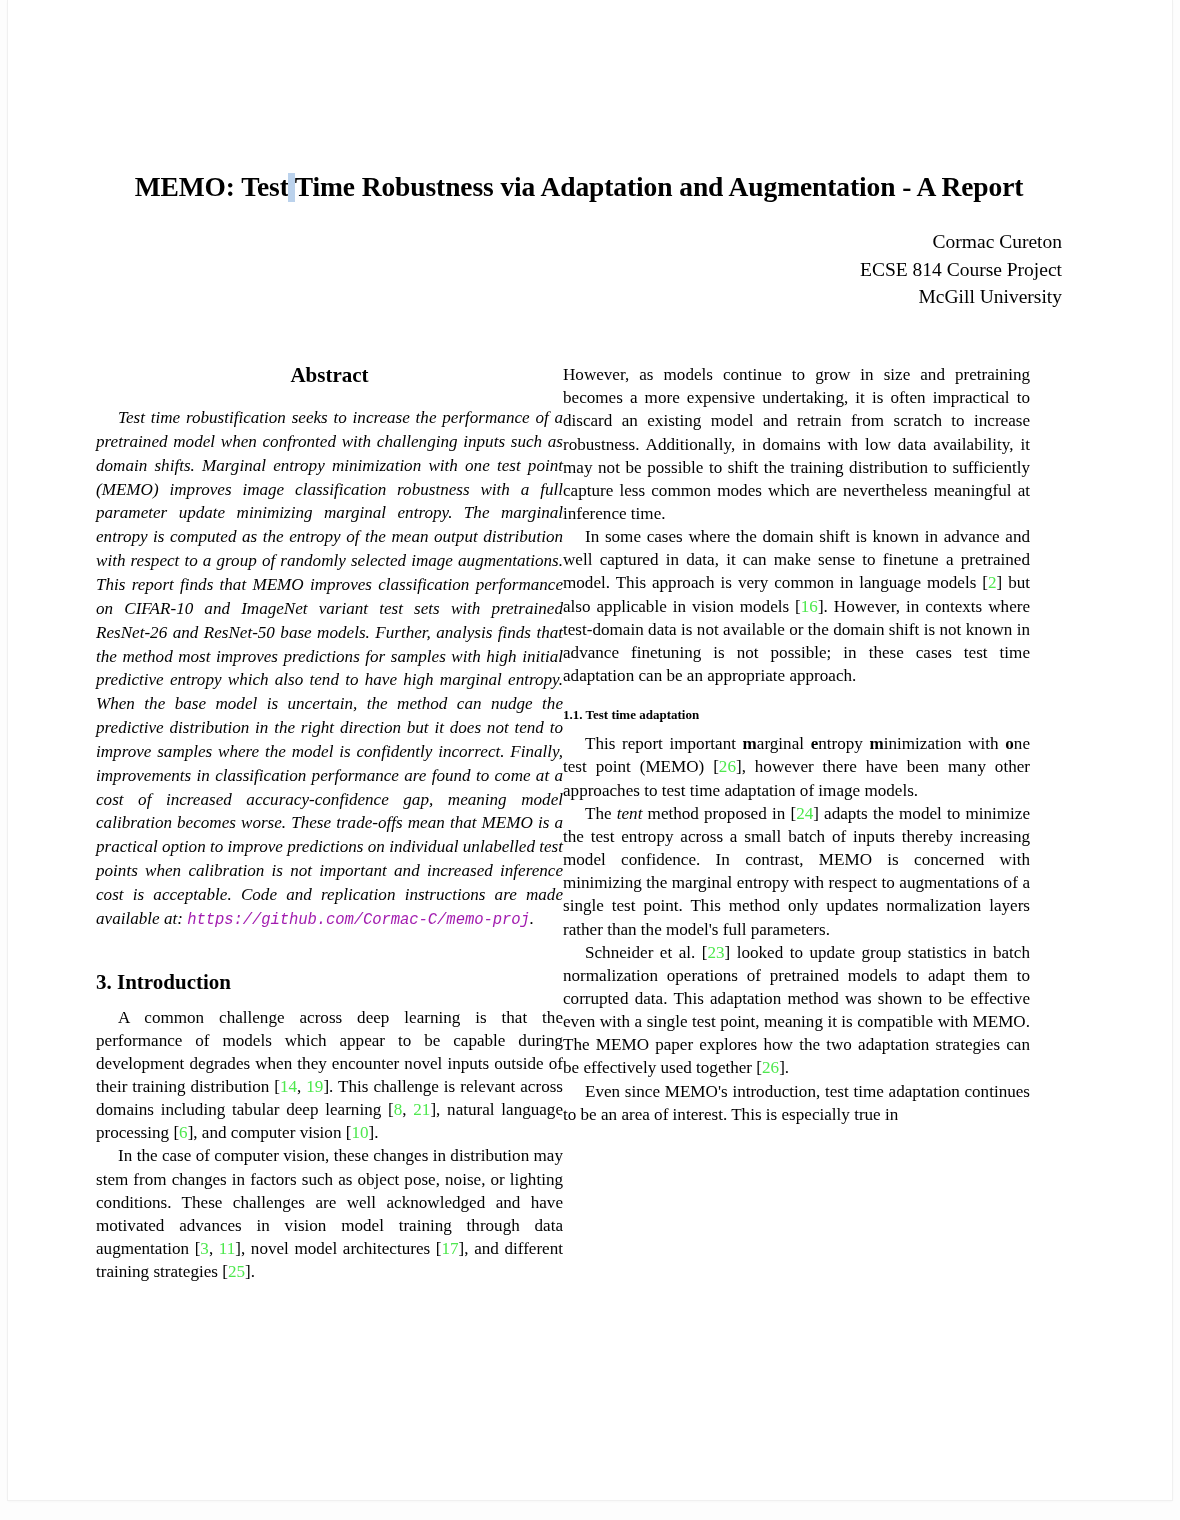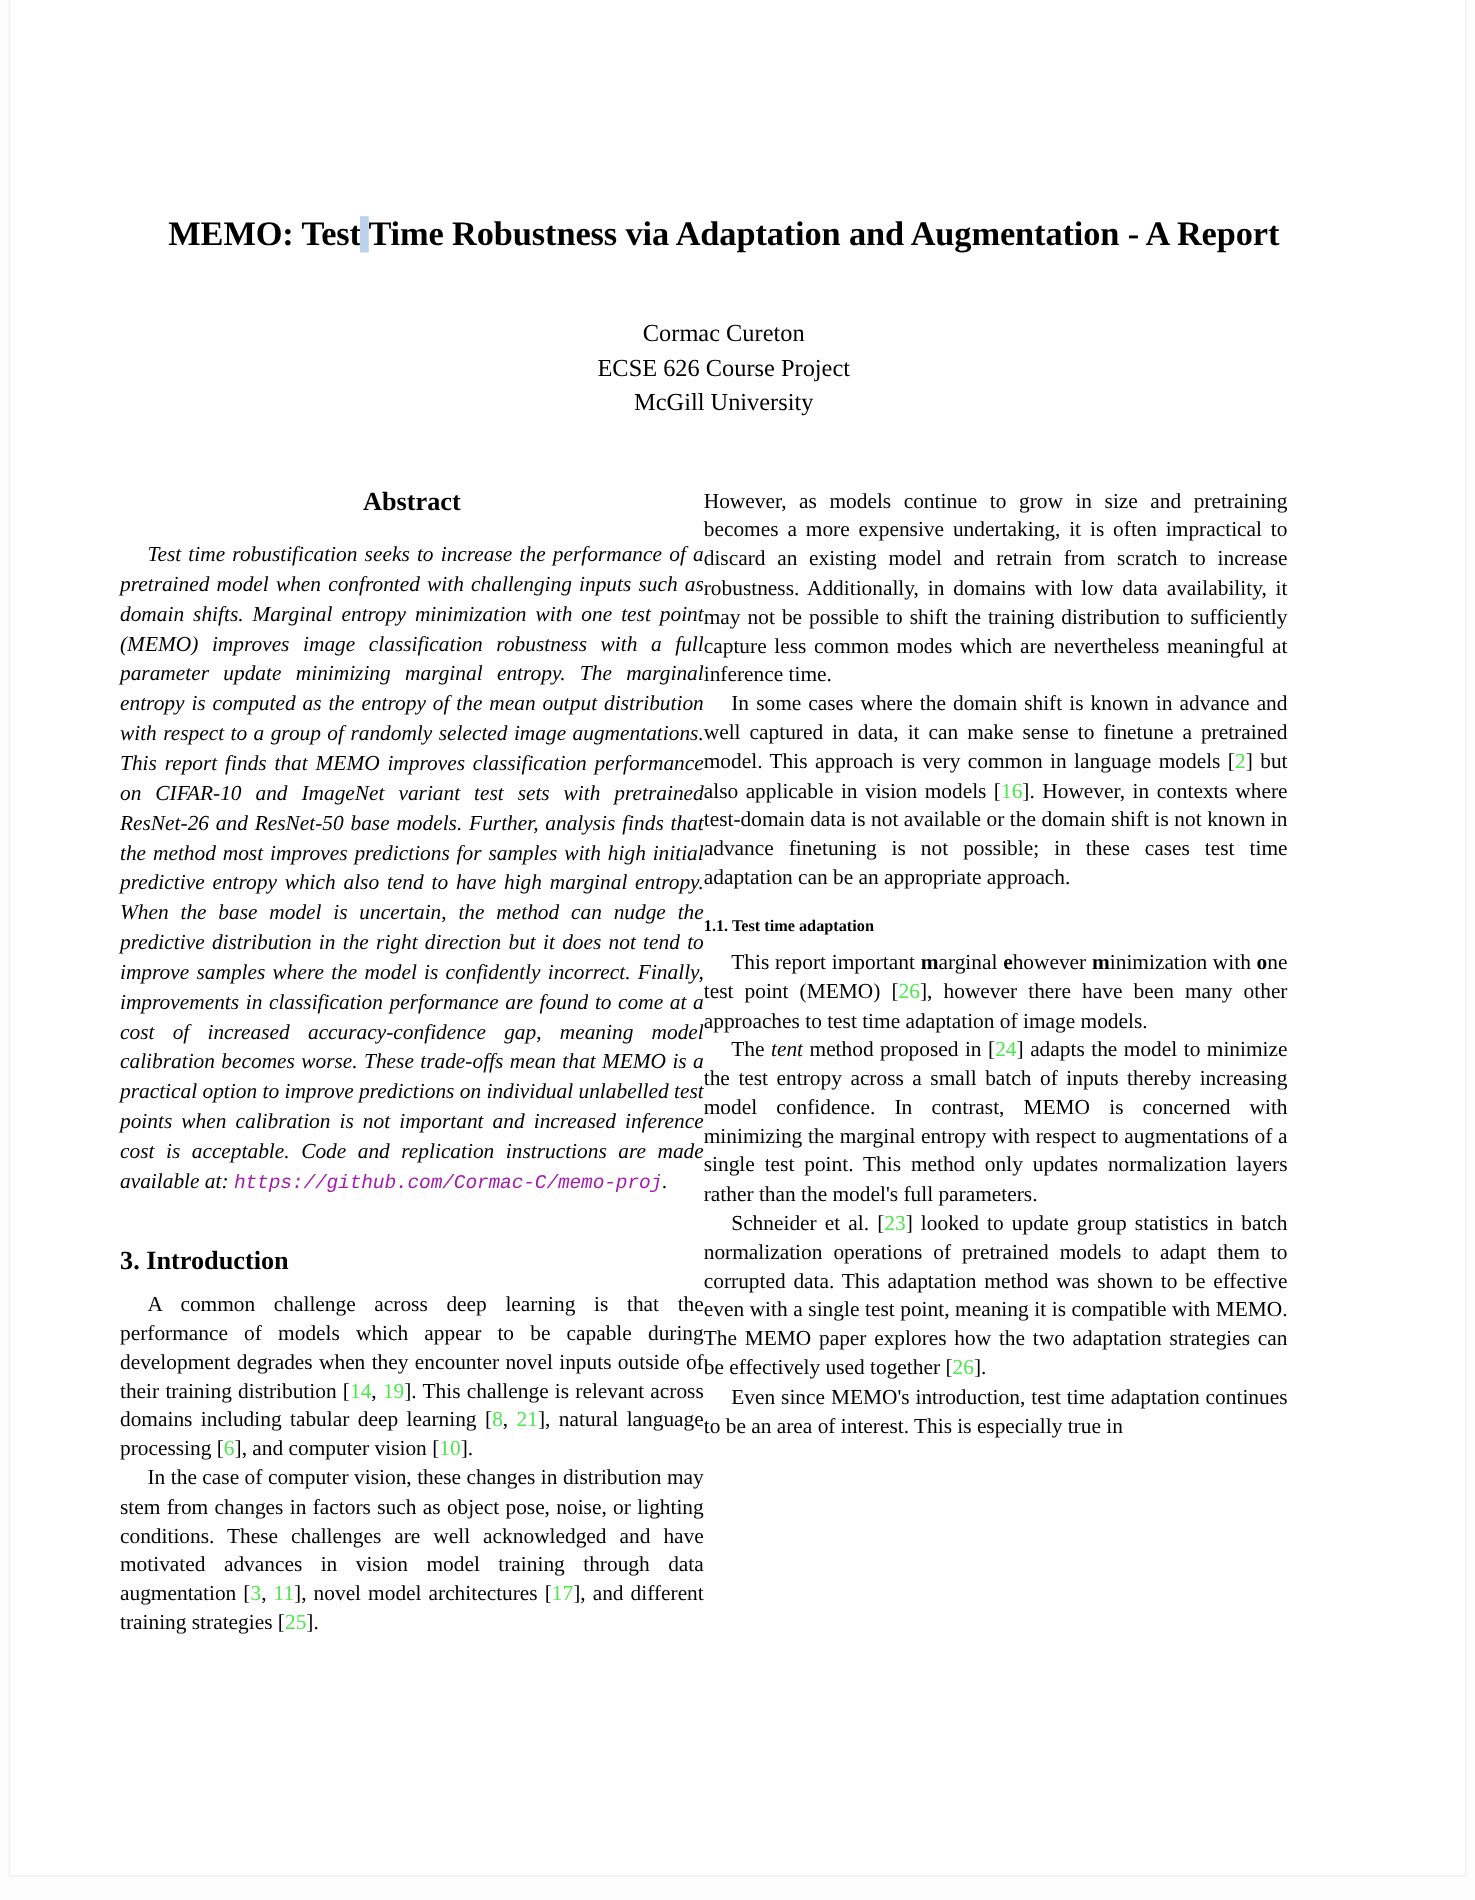--- a/index.html
+++ b/index.html
@@ -48,22 +48,22 @@
   .title .sel-gap {
     background: #bbd2ec;
     display: inline-block;
     width: 7px;
     height: 1.02em;
     vertical-align: -0.2em;
     margin: 0 -0.5px;
   }
 
   .authors {
-    text-align: center;
-    margin-top: 51px;
+    text-align: right;
+    margin-top: 25px;
     font-size: 19.5px;
     line-height: 1.42;
   }
   .authors div { white-space: pre; }
   .email {
     text-align: center;
     font-family: "Liberation Mono", "DejaVu Sans Mono", monospace;
     font-size: 16.5px;
     margin-top: 5px;
     letter-spacing: 0.2px;
@@ -131,21 +131,21 @@
 </head>
 <body>
 
 <div class="page-sheet">
   <div class="page-inner">
 
     <h1 class="title"><span>MEMO: Test</span><span class="sel-gap"></span><span>Time Robustness via Adaptation and Augmentation - A Report</span></h1>
 
     <div class="authors">
       <div>Cormac Cureton</div>
-      <div>ECSE 626 Course Project</div>
+      <div>ECSE 814 Course Project</div>
       <div>McGill University</div>
     </div>
 
     <div class="columns">
 
       <div class="col">
 
         <div class="abstract-head">Abstract</div>
 
         <div class="abstract-body">
@@ -161,21 +161,21 @@
       </div>
 
       <div class="col">
 
         <p class="noindent"><span>However, as models continue to grow in size and pretraining becomes a more expensive undertaking, it is often impractical to discard an existing model and retrain from scratch to increase robustness. Additionally, in domains with low data availability, it may not be possible to shift the training distribution to sufficiently capture less common modes which are nevertheless meaningful at inference time.</span></p>
 
         <p><span>In some cases where the domain shift is known in advance and well captured in data, it can make sense to finetune a pretrained model. This approach is very common in language models [</span><span class="cite">2</span><span>] but also applicable in vision models [</span><span class="cite">16</span><span>]. However, in contexts where test-domain data is not available or the domain shift is not known in advance finetuning is not possible; in these cases test time adaptation can be an appropriate approach.</span></p>
 
         <h3 class="subsection">1.1. Test time adaptation</h3>
 
-        <p class="first"><span>This report important </span><span class="bd">m</span><span>arginal </span><span class="bd">e</span><span>however </span><span class="bd">m</span><span>inimization with </span><span class="bd">o</span><span>ne test point (MEMO) [</span><span class="cite">26</span><span>], however there have been many other approaches to test time adaptation of image models.</span></p>
+        <p class="first"><span>This report important </span><span class="bd">m</span><span>arginal </span><span class="bd">e</span><span>ntropy </span><span class="bd">m</span><span>inimization with </span><span class="bd">o</span><span>ne test point (MEMO) [</span><span class="cite">26</span><span>], however there have been many other approaches to test time adaptation of image models.</span></p>
 
         <p><span>The </span><span class="it">tent</span><span> method proposed in [</span><span class="cite">24</span><span>] adapts the model to minimize the test entropy across a small batch of inputs thereby increasing model confidence. In contrast, MEMO is concerned with minimizing the marginal entropy with respect to augmentations of a single test point. This method only updates normalization layers rather than the model's full parameters.</span></p>
 
         <p><span>Schneider et al. [</span><span class="cite">23</span><span>] looked to update group statistics in batch normalization operations of pretrained models to adapt them to corrupted data. This adaptation method was shown to be effective even with a single test point, meaning it is compatible with MEMO. The MEMO paper explores how the two adaptation strategies can be effectively used together [</span><span class="cite">26</span><span>].</span></p>
 
         <p><span>Even since MEMO's introduction, test time adaptation continues to be an area of interest. This is especially true in</span></p>
 
       </div>
     </div>
   </div>

